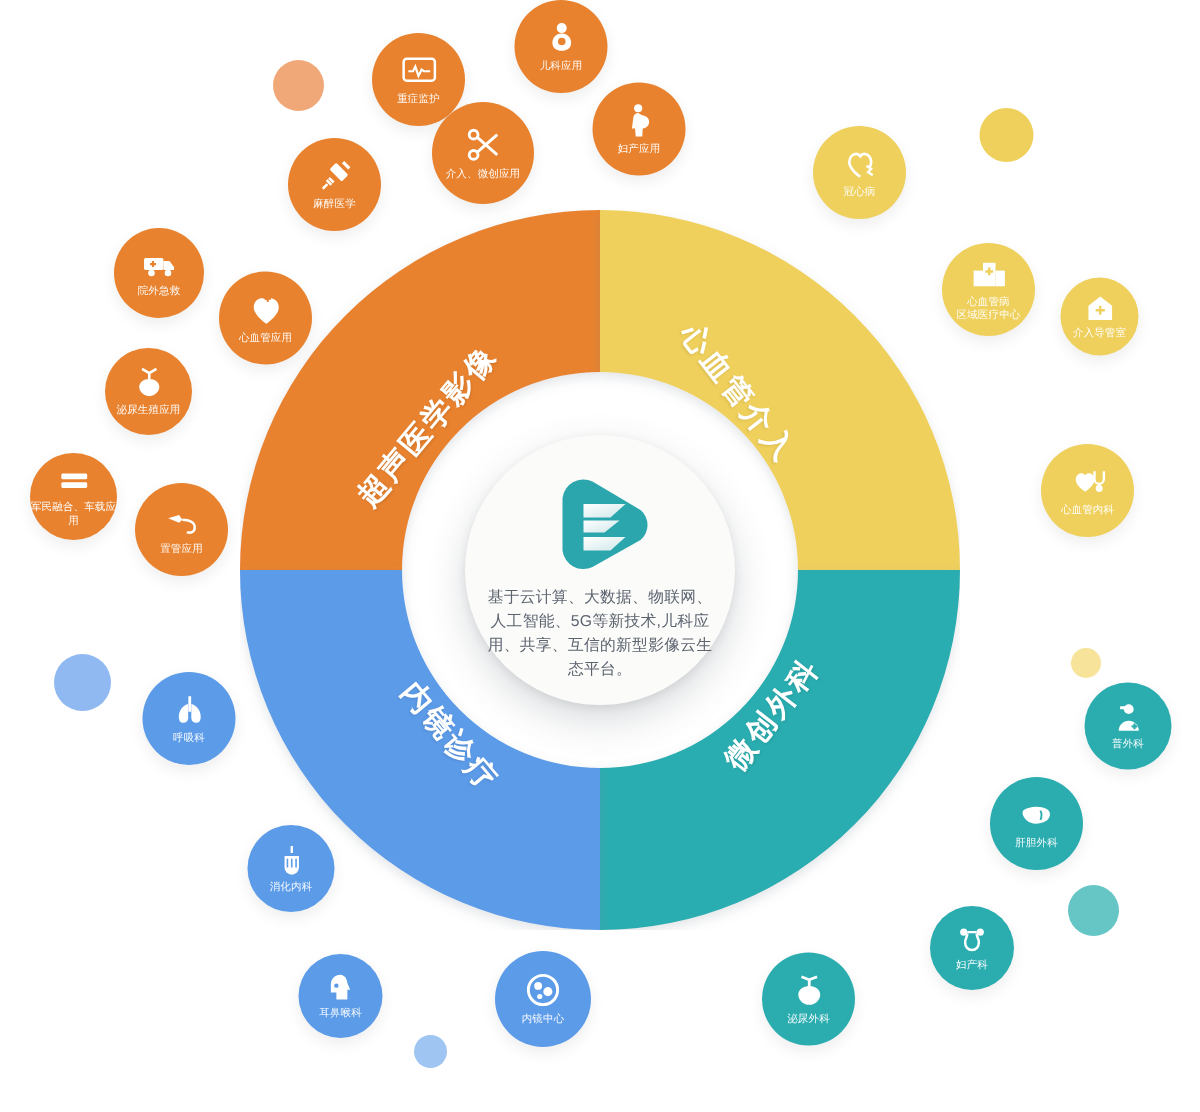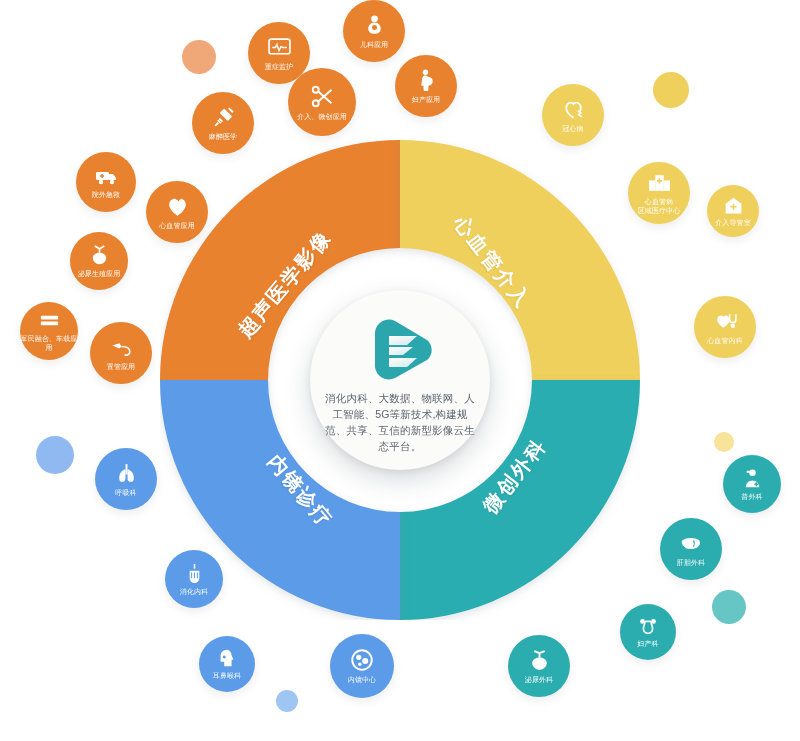--- a/index.html
+++ b/index.html
@@ -138,21 +138,21 @@
             <stop offset="0" stop-color="#ffffff"></stop>
             <stop offset="1" stop-color="#cfe7ea"></stop>
           </linearGradient>
         </defs>
         <path d="M14 20 A14 14 0 0 1 34 9 L66 28 A13 13 0 0 1 66 48 L34 66 A14 14 0 0 1 14 55 Z" fill="#2BA6AC"></path>
         <path d="M28 24 L56 24 L46 33 L28 33 Z" fill="url(#lgw)"></path>
         <path d="M28 35 L52 35 L42 43 L28 43 Z" fill="url(#lgw)"></path>
         <path d="M28 46 L56 46 L46 55 L28 55 Z" fill="url(#lgw)"></path>
       </svg>
     </div>
-    <div class="center-text">消化内科、大数据、物联网、人工智能、5G等新技术,构建规范、共享、互信的新型影像云生态平台。</div>
+    <div class="center-text">基于云计算、大数据、物联网、人工智能、5G等新技术,儿科应用、共享、互信的新型影像云生态平台。</div>
   </div>
 
   <div id="bubble-layer">
       <div class="bubble" style="left: 248px; top: 22px; width: 62px; height: 62px; background: rgb(232, 130, 46);">
         <span class="ic"><svg width="25" height="25" viewBox="0 0 24 24">
             <rect x="2" y="4" width="20" height="14" rx="2" fill="none" stroke="#fff" stroke-width="1.6"></rect>
             <path d="M5 12h3l1.5-3 2 6 2-4 1.5 1h4" stroke="#fff" stroke-width="1.4" fill="none"></path>
           </svg></span>
         <span class="lb">重症监护</span>
       </div>

